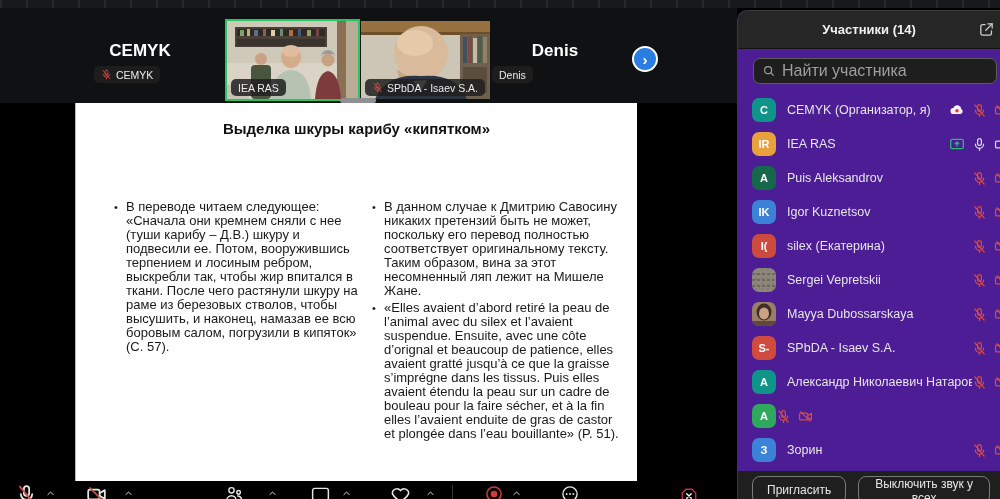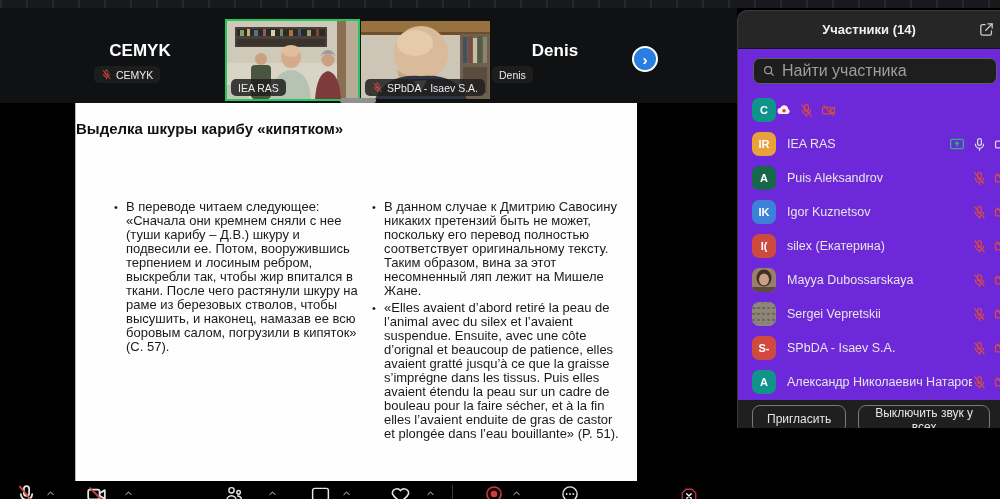--- a/index.html
+++ b/index.html
@@ -18,35 +18,35 @@
   .vid-tile { position:absolute; top:13px; height:78px; overflow:hidden; background:#222; }
   .vid-tile.active { outline:2px solid #25c562; }
   .next-btn { position:absolute; left:632px; top:38px; width:26px; height:26px; border-radius:50%;
     background:#2a7de1; border:2px solid #fff; color:#fff; display:flex; align-items:center; justify-content:center;
     font-size:15px; font-weight:bold; cursor:pointer; line-height:1; }
   .drag-handle { position:absolute; left:340px; top:90px; width:36px; height:5px; border-radius:3px; background:#8f9092; }
 
   
   .slide { position:absolute; left:75px; top:103px; width:562px; height:378px; background:#fefefe;
     border-left:1px solid #b9b9b9; color:#1a1a1a; }
-  .slide-title { font-weight:bold; font-size:15px; color:#111; margin-top:17px; }
+  .slide-title { text-align:center; font-weight:bold; font-size:15px; color:#111; margin-top:17px; }
   .col { position:absolute; top:97px; }
   .col-left  { left:30px;  width:258px; }
   .col-right { left:288px; width:262px; }
   .bullet-row { display:flex; margin-bottom:3px; }
   .bullet-dot { width:20px; flex:0 0 20px; font-size:11px; line-height:14px; text-align:center; }
   .bullet-text { flex:1; font-size:13px; line-height:14px; }
 
   
   .toolbar { position:absolute; left:0; top:481px; width:737px; height:18px; background:#000; }
   .tb { position:absolute; top:3px; display:flex; align-items:flex-start; }
   .tb-div { position:absolute; left:452px; top:4px; width:1px; height:20px; background:#3a3a3a; }
 
   
-  .panel { position:absolute; left:737px; top:10px; width:263px; height:418px; background:#6d28d9;
+  .panel { position:absolute; left:737px; top:10px; width:263px; height:489px; background:#4c1d95;
     border:1px solid #3a3a3a; border-right:none; border-bottom:none; border-radius:10px 0 0 0; overflow:hidden; }
   .panel-header { position:relative; height:38px; background:#262626; border-bottom:1px solid #141414;
     display:flex; align-items:center; justify-content:center; }
   .panel-title { color:#f0f0f0; font-size:13px; font-weight:bold; }
   .popout { position:absolute; right:5px; top:10px; cursor:pointer; }
   .searchbox { margin:9px 3px 9px 15px; height:26px; border:1px solid #5d5d5d; border-radius:7px;
     display:flex; align-items:center; gap:6px; padding:0 8px; background:#1e1e1e; }
   .searchbox input { background:transparent; border:none; outline:none; color:#ddd; font-size:16px; width:100%;
     font-family:"Liberation Sans", sans-serif; }
   .searchbox input::placeholder { color:#9e9e9e; }
@@ -297,20 +297,21 @@
               <circle cx="10.5" cy="10.5" r="6"></circle>
               <path d="M15 15l5 5"></path>
             </g>
           </svg>
         </span>
       <input type="text" placeholder="Найти участника" style="">
     </div>
     <div class="plist" id="plist">
         <div class="prow">
           <div class="avatar" style="background: rgb(14, 148, 136);">C</div>
+          <span class="pname">CEMYK (Организатор, я)</span>
           <span class="picons">
             <span class="ic">
               <svg viewBox="0 0 24 24" width="16" height="16">
                 <path d="M7 18a4.5 4.5 0 0 1-.5-9A6 6 0 0 1 18.2 10.6 3.9 3.9 0 0 1 17.3 18z" fill="#f2f2f2"></path>
                 <circle cx="12" cy="13" r="2.6" fill="#e03c31"></circle>
               </svg>
             </span>
             <span class="ic">
               <svg viewBox="0 0 24 24" width="15" height="15">
                 <g fill="none" stroke="#d64b43" stroke-width="2" stroke-linecap="round">
@@ -409,20 +410,51 @@
                   <path d="M15.5 10.5l6-3.5v10l-6-3.5"></path>
                   <line x1="4" y1="4" x2="20" y2="20"></line>
                 </g>
               </svg>
             </span>
           </span>
         </div>
         <div class="prow">
           <div class="avatar" style="background: rgb(205, 74, 62);">I(</div>
           <span class="pname">silex (Екатерина)</span>
+          <span class="picons">
+            <span class="ic">
+              <svg viewBox="0 0 24 24" width="15" height="15">
+                <g fill="none" stroke="#d64b43" stroke-width="2" stroke-linecap="round">
+                  <rect x="9" y="2.5" width="6" height="11" rx="3"></rect>
+                  <path d="M5.5 11.5a6.5 6.5 0 0 0 13 0"></path>
+                  <path d="M12 18v3.5"></path>
+                  <line x1="4.5" y1="3" x2="19.5" y2="21"></line>
+                </g>
+              </svg>
+            </span>
+            <span class="ic">
+              <svg viewBox="0 0 24 24" width="15" height="15">
+                <g fill="none" stroke="#d64b43" stroke-width="2" stroke-linejoin="round">
+                  <rect x="2.5" y="6.5" width="13" height="11" rx="2"></rect>
+                  <path d="M15.5 10.5l6-3.5v10l-6-3.5"></path>
+                  <line x1="4" y1="4" x2="20" y2="20"></line>
+                </g>
+              </svg>
+            </span>
+          </span>
+        </div>
+        <div class="prow">
+          <div class="avatar">
+            <svg viewBox="0 0 24 24" width="24" height="24">
+              <rect width="24" height="24" fill="#8d867a"></rect>
+              <path d="M0 6h24M0 12h24M0 18h24" stroke="#6e675c" stroke-width="2" stroke-dasharray="3 2"></path>
+              <path d="M4 0v24M10 0v24M16 0v24M21 0v24" stroke="#797266" stroke-width="1" stroke-dasharray="2 3"></path>
+            </svg>
+          </div>
+          <span class="pname">Sergei Vepretskii</span>
           <span class="picons">
             <span class="ic">
               <svg viewBox="0 0 24 24" width="15" height="15">
                 <g fill="none" stroke="#d64b43" stroke-width="2" stroke-linecap="round">
                   <rect x="9" y="2.5" width="6" height="11" rx="3"></rect>
                   <path d="M5.5 11.5a6.5 6.5 0 0 0 13 0"></path>
                   <path d="M12 18v3.5"></path>
                   <line x1="4.5" y1="3" x2="19.5" y2="21"></line>
                 </g>
               </svg>
@@ -464,51 +496,20 @@
                 <g fill="none" stroke="#d64b43" stroke-width="2" stroke-linejoin="round">
                   <rect x="2.5" y="6.5" width="13" height="11" rx="2"></rect>
                   <path d="M15.5 10.5l6-3.5v10l-6-3.5"></path>
                   <line x1="4" y1="4" x2="20" y2="20"></line>
                 </g>
               </svg>
             </span>
           </span>
         </div>
         <div class="prow">
-          <div class="avatar">
-            <svg viewBox="0 0 24 24" width="24" height="24">
-              <rect width="24" height="24" fill="#8d867a"></rect>
-              <path d="M0 6h24M0 12h24M0 18h24" stroke="#6e675c" stroke-width="2" stroke-dasharray="3 2"></path>
-              <path d="M4 0v24M10 0v24M16 0v24M21 0v24" stroke="#797266" stroke-width="1" stroke-dasharray="2 3"></path>
-            </svg>
-          </div>
-          <span class="pname">Sergei Vepretskii</span>
-          <span class="picons">
-            <span class="ic">
-              <svg viewBox="0 0 24 24" width="15" height="15">
-                <g fill="none" stroke="#d64b43" stroke-width="2" stroke-linecap="round">
-                  <rect x="9" y="2.5" width="6" height="11" rx="3"></rect>
-                  <path d="M5.5 11.5a6.5 6.5 0 0 0 13 0"></path>
-                  <path d="M12 18v3.5"></path>
-                  <line x1="4.5" y1="3" x2="19.5" y2="21"></line>
-                </g>
-              </svg>
-            </span>
-            <span class="ic">
-              <svg viewBox="0 0 24 24" width="15" height="15">
-                <g fill="none" stroke="#d64b43" stroke-width="2" stroke-linejoin="round">
-                  <rect x="2.5" y="6.5" width="13" height="11" rx="2"></rect>
-                  <path d="M15.5 10.5l6-3.5v10l-6-3.5"></path>
-                  <line x1="4" y1="4" x2="20" y2="20"></line>
-                </g>
-              </svg>
-            </span>
-          </span>
-        </div>
-        <div class="prow">
           <div class="avatar" style="background: rgb(208, 74, 62);">S-</div>
           <span class="pname">SPbDA - Isaev S.A.</span>
           <span class="picons">
             <span class="ic">
               <svg viewBox="0 0 24 24" width="15" height="15">
                 <g fill="none" stroke="#d64b43" stroke-width="2" stroke-linecap="round">
                   <rect x="9" y="2.5" width="6" height="11" rx="3"></rect>
                   <path d="M5.5 11.5a6.5 6.5 0 0 0 13 0"></path>
                   <path d="M12 18v3.5"></path>
                   <line x1="4.5" y1="3" x2="19.5" y2="21"></line>

